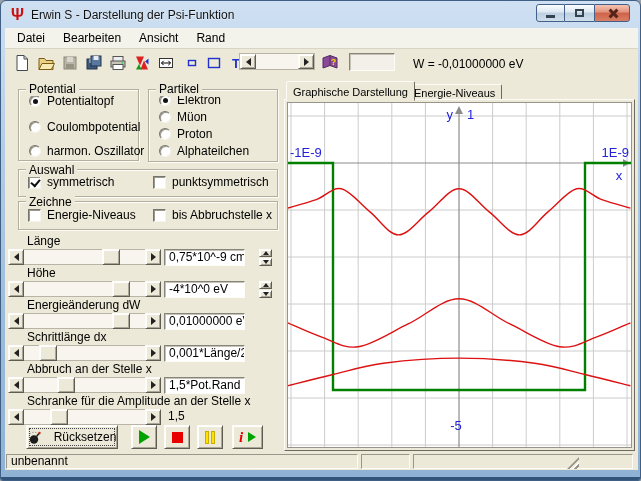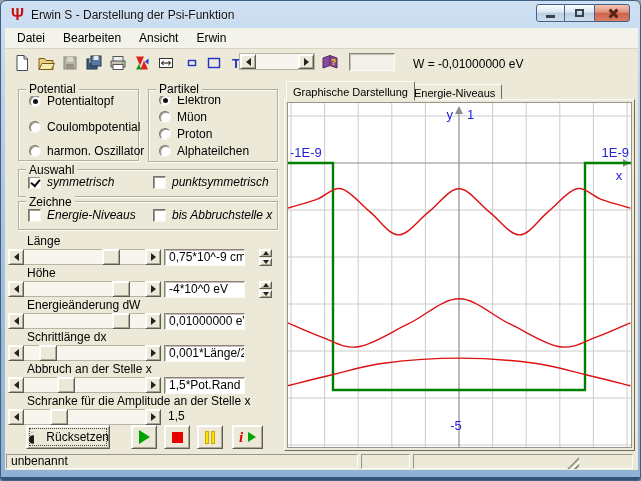--- a/index.html
+++ b/index.html
@@ -56,42 +56,42 @@
   
   .groupbox{position:absolute;border:1px solid #b2af9f;box-shadow:1px 1px 0 #fdfcf6,inset 1px 1px 0 #fdfcf6;}
   .grouplabel{position:absolute;background:#ece9d8;padding:0 3px;font-size:12px;z-index:2;}
 
   .radio{position:absolute;display:flex;align-items:center;height:14px;}
   .circ{width:12px;height:12px;border-radius:50%;background:#fff;border:1px solid;flex:0 0 12px;
     border-color:#77746b #f6f4ec #f6f4ec #77746b;box-shadow:inset 1px 1px 0 #9a978c;display:flex;align-items:center;justify-content:center;}
   .radio.on .circ::after{content:"";width:5px;height:5px;border-radius:50%;background:#111;}
   .radio .lbl,.checkbox .lbl{margin-left:6px;white-space:nowrap;}
 
-  .checkbox{position:absolute;display:flex;align-items:center;height:14px;font-style:italic;}
+  .checkbox{position:absolute;display:flex;align-items:center;height:14px;}
   .box{width:13px;height:13px;background:#fff;border:1px solid;flex:0 0 13px;
     border-color:#77746b #f6f4ec #f6f4ec #77746b;box-shadow:inset 1px 1px 0 #9a978c;position:relative;}
   .checkbox.on .box::after{content:"";position:absolute;left:2px;top:2px;width:7px;height:4px;
     border-left:2px solid #111;border-bottom:2px solid #111;transform:rotate(-50deg);}
 
   
   .slabel{position:absolute;left:22px;font-size:12px;white-space:nowrap;}
   .slider{position:absolute;left:3px;width:153px;height:16px;background:#f7f5ee;border:1px solid #b8b4a6;}
   .sl-arrow{position:absolute;top:-1px;width:16px;height:16px;display:flex;align-items:center;justify-content:center;}
   .sl-arrow.l{left:-1px;}.sl-arrow.r{right:-1px;}
   .sl-thumb{position:absolute;top:-1px;width:18px;height:16px;}
   .val{position:absolute;left:159px;width:81px;height:17px;font-size:12px;line-height:15px;padding-left:4px;white-space:nowrap;overflow:hidden;}
   .val.plain{border:none;box-shadow:none;background:transparent;}
   .spin{position:absolute;left:254px;width:13px;height:17px;}
   .spin-b{position:absolute;left:0;width:13px;height:8px;display:flex;align-items:center;justify-content:center;}
   .spin-b.up{top:0;}.spin-b.dn{bottom:0;}
   .spin-b .tri-u{border-left-width:3px;border-right-width:3px;border-bottom-width:4px;}
   .spin-b .tri-d{border-left-width:3px;border-right-width:3px;border-top-width:4px;}
 
   
-  .btn-reset{position:absolute;left:21px;top:397px;width:84px;height:24px;display:flex;align-items:center;justify-content:center;
+  .btn-reset{position:absolute;left:21px;top:397px;width:92px;height:24px;display:flex;align-items:center;justify-content:center;
     outline:1px dotted #444;outline-offset:-4px;font-size:12px;gap:12px;}
   .btn-sm{position:absolute;top:397px;height:24px;display:flex;align-items:center;justify-content:center;gap:2px;}
   .tri-play{width:0;height:0;border-top:7px solid transparent;border-bottom:7px solid transparent;border-left:11px solid #00a400;}
   .tri-play.small{border-top-width:5px;border-bottom-width:5px;border-left-width:8px;}
   .sq-stop{width:11px;height:11px;background:#e80000;}
   .bar-pause{width:4px;height:13px;background:#ffe000;border:1px solid #c9ad00;}
   .step-i{font-family:"Liberation Serif",serif;font-style:italic;font-weight:bold;color:#e00000;font-size:15px;margin-right:3px;}
 
   
   .tabs{position:absolute;left:281px;top:53px;height:19px;}
@@ -130,21 +130,21 @@
         <span class="glyph-close"></span>
       </div>
   </div>
 
   <div class="client">
 
     <div class="menubar">
       <span class="menu-item">Datei</span>
       <span class="menu-item">Bearbeiten</span>
       <span class="menu-item">Ansicht</span>
-      <span class="menu-item">Erwin</span>
+      <span class="menu-item">Rand</span>
     </div>
 
     <div class="toolbar">
       <div class="tbtn" style="left:6px">
         <svg width="18" height="18">
             <path d="M4 1.5h7l3.5 3.5v11.5H4z" fill="#fff" stroke="#444a55"></path>
             <path d="M11 1.5v3.5h3.5" fill="none" stroke="#444a55"></path>
           </svg>
       </div>
       <div class="tbtn" style="left:30px">

